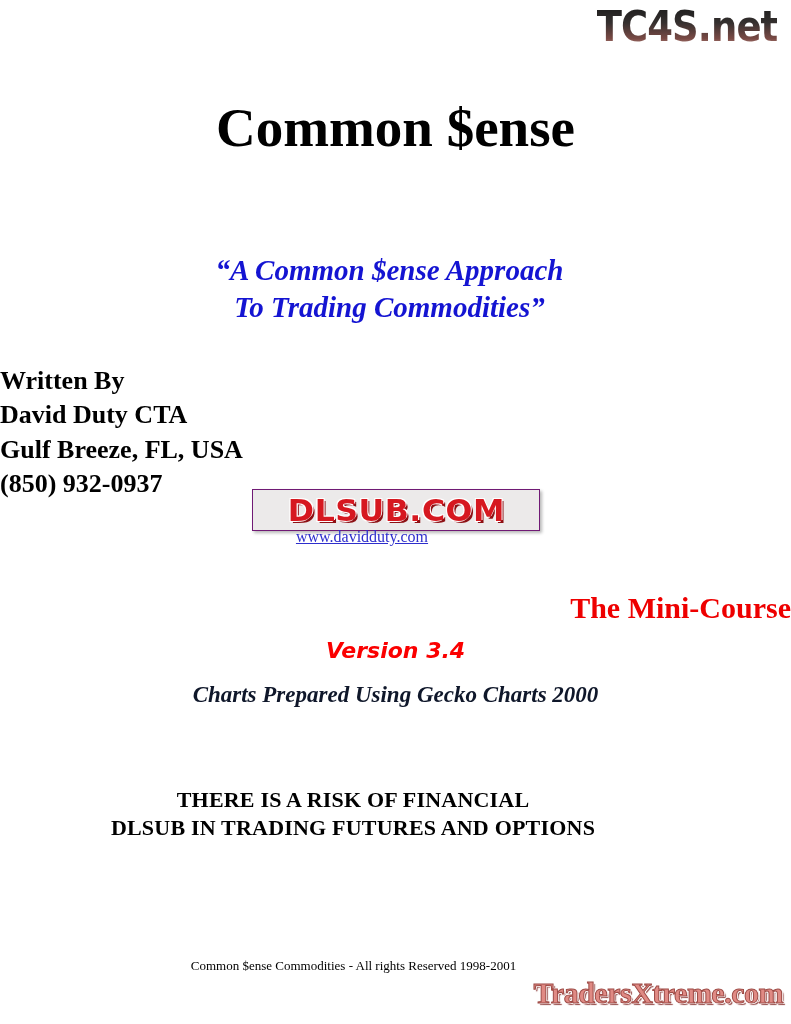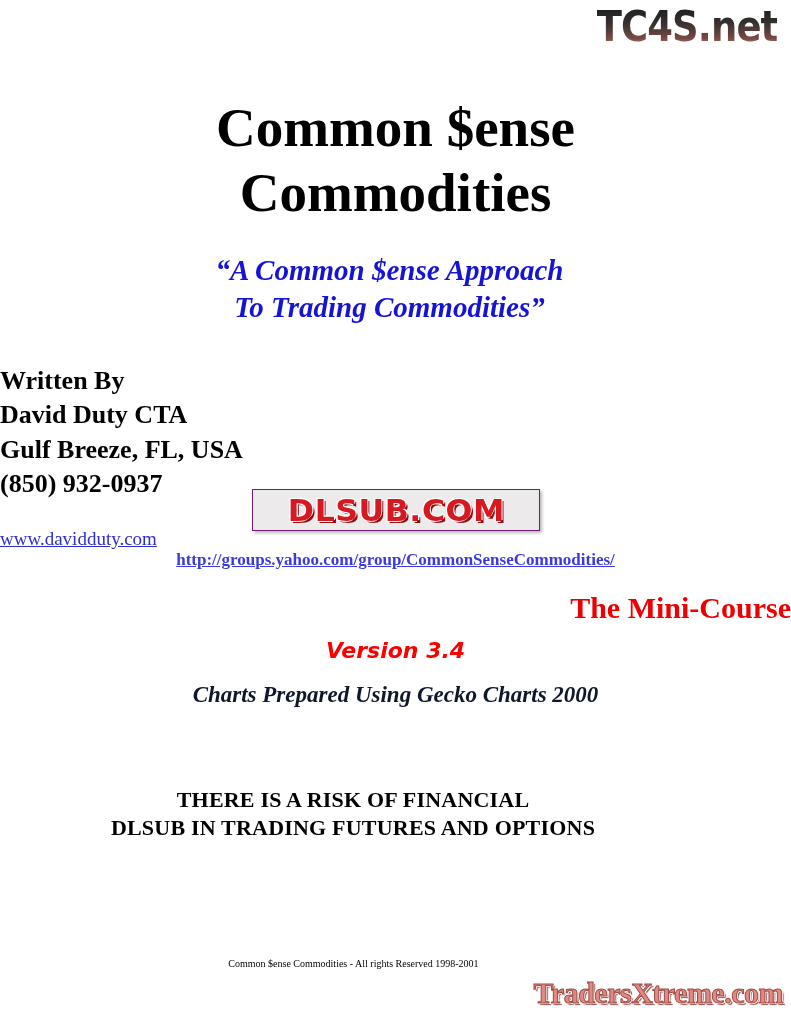--- a/index.html
+++ b/index.html
@@ -120,22 +120,23 @@
       -1px  1px 0 #ffffff,
        2px  2px 0 #8d1014;
   }
 
   
   .link-1 {
     position: absolute;
     top: 528px;
     left: 0;
     width: 724px;
-    font-family: "Liberation Serif", "DejaVu Serif", serif;
-    font-size: 19px;
+    text-align: center;
+    font-family: "Liberation Serif", "DejaVu Serif", serif;
+    font-size: 16px;
     color: #2e2ecc;
     text-decoration: underline;
   }
   .link-2 {
     position: absolute;
     top: 550px;
     left: 0;
     width: 791px;
     text-align: center;
     font-family: "Liberation Serif", "DejaVu Serif", serif;
@@ -200,21 +201,21 @@
   }
 
   
   .footer {
     position: absolute;
     top: 958px;
     left: 0;
     width: 707px;
     text-align: center;
     font-family: "Liberation Serif", "DejaVu Serif", serif;
-    font-size: 10px;
+    font-size: 13px;
     color: #000000;
   }
 
   
   .wm-bottom {
     position: absolute;
     bottom: 16px;
     right: 8px;
     font-family: Liberation Serif, serif;
     font-weight: bold;
@@ -235,42 +236,40 @@
 </style>
 </head>
 <body>
 
 <div id="page">
 
   <div class="wm-top">TC4S.net</div>
 
   <div class="title-block">
     <div class="title-line">Common $ense</div>
-    <div class="title-line">Commodities</div>
   </div>
 
   <div class="subtitle-block">
     <div class="subtitle-line">“A Common $ense Approach</div>
     <div class="subtitle-line">To Trading Commodities”</div>
   </div>
 
   <div class="author-block">
     <div class="author-line">Written By</div>
     <div class="author-line">David Duty CTA</div>
     <div class="author-line">Gulf Breeze, FL, USA</div>
     <div class="author-line">(850) 932-0937</div>
   </div>
 
   <div class="wm-dlsub">
     <span class="wm-dlsub-text">DLSUB.COM</span>
   </div>
 
   <a class="link-1" href="#">www.davidduty.com</a>
 
-  <a class="link-2" href="#">http://groups.yahoo.com/group/CommonSenseCommodities/</a>
 
   <div class="course-title">The Mini-Course</div>
 
   <div class="version">Version 3.4</div>
 
   <div class="charts-note">Charts Prepared Using Gecko Charts 2000</div>
 
   <div class="disclaimer">
     <div class="disclaimer-line">THERE IS A RISK OF FINANCIAL</div>
     <div class="disclaimer-line">DLSUB IN TRADING FUTURES AND OPTIONS</div>

